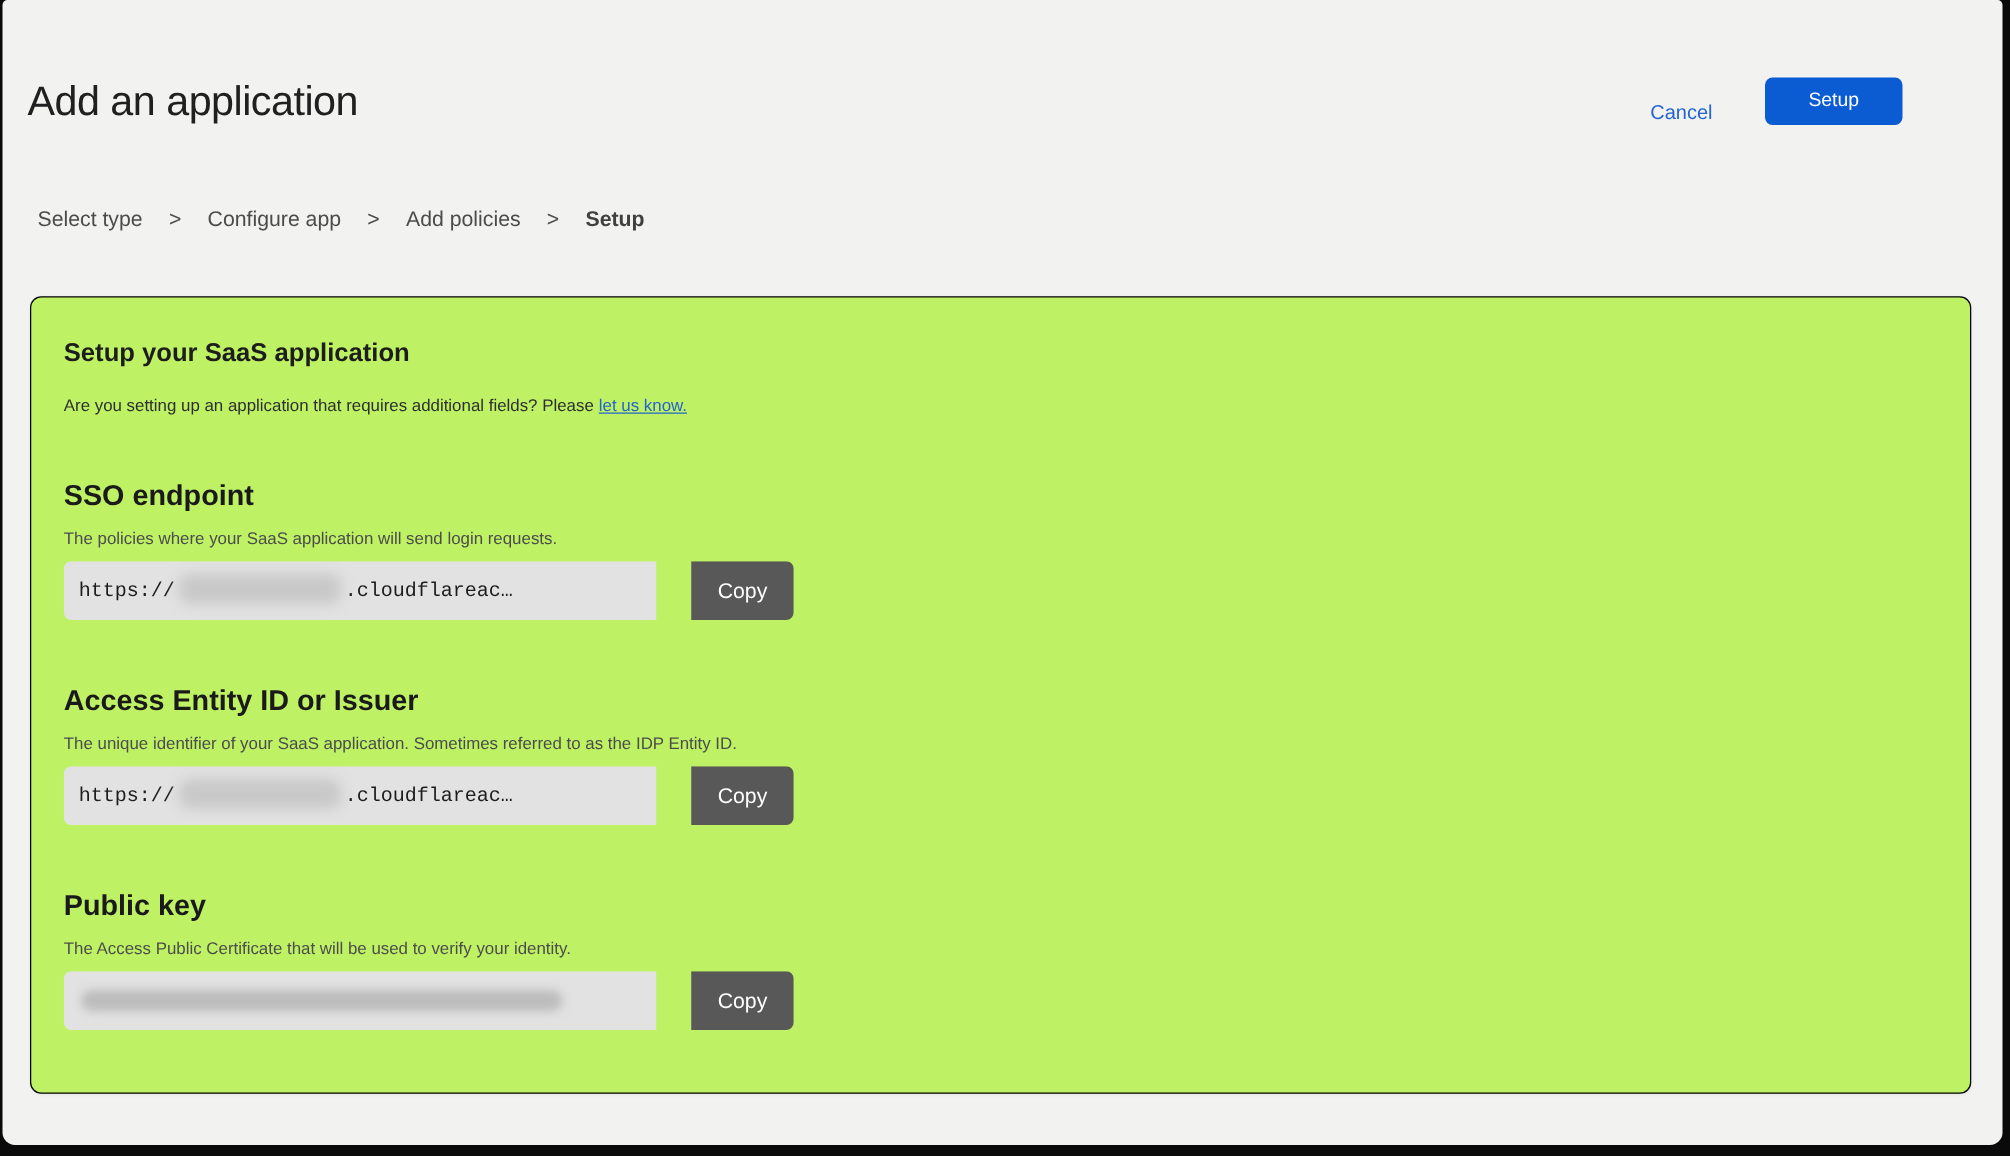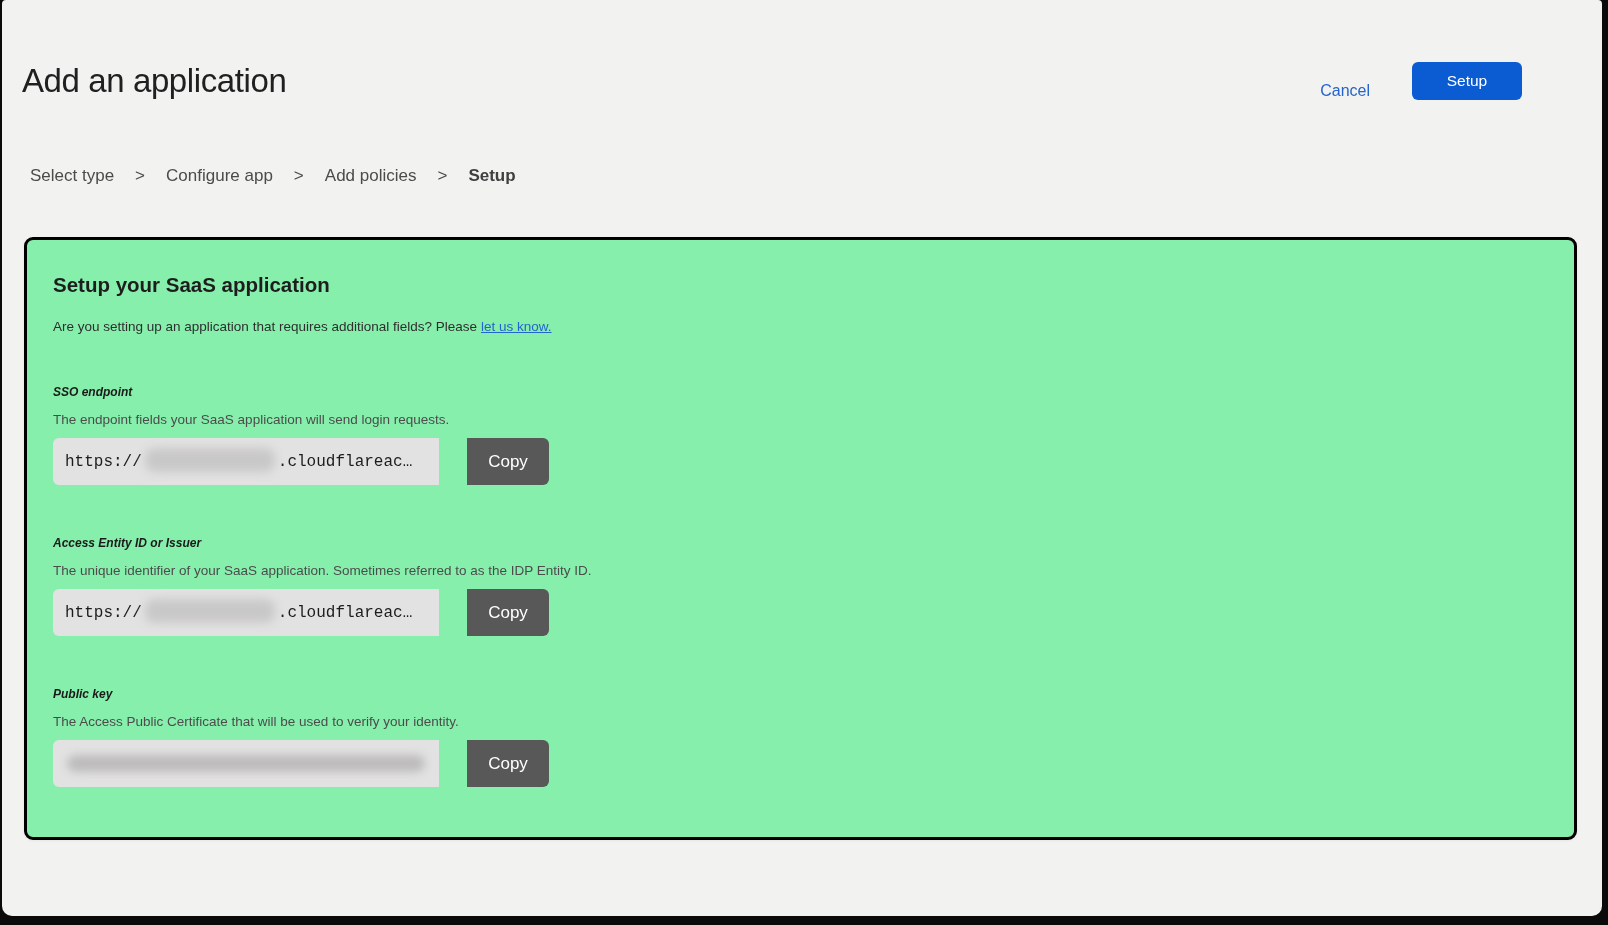--- a/index.html
+++ b/index.html
@@ -56,22 +56,22 @@
     gap: 21px;
     margin: 66px 0 0 28px;
     font-size: 17px;
     color: #4b4b4b;
   }
   .crumb { cursor: pointer; }
   .crumb.active { color: #404040; font-weight: 700; cursor: default; text-align: center; }
   .crumb-sep { color: #4b4b4b; }
   
   .card {
-    background: #86efac;
-    border: 3px solid #000000;
+    background: #bef264;
+    border: 1px solid #000000;
     border-radius: 9px;
     margin: 51px 25px 0 22px;
     padding: 33px 30px 50px 26px;
     box-shadow: 0 1px 3px rgba(0,0,0,0.05);
   }
   .card-title {
     margin: 0;
     font-size: 20.5px;
     font-weight: 700;
     color: #1d1d1d;
@@ -90,34 +90,33 @@
   .note-link {
     color: #2364cf;
     text-decoration: underline;
     margin-left: 4px;
     cursor: pointer;
   }
   
   .field-section { margin-top: 51px; }
   .field-label {
     margin: 0;
-    font-size: 12px;
+    font-size: 23px;
     font-weight: 700;
     color: #1a1a1a;
-    font-style: italic;
   }
   .field-desc {
     margin: 13px 0 0;
     font-size: 13.5px;
     color: #4c4c4c;
   }
   .copy-field {
     display: flex;
     margin-top: 11px;
-    width: 496px;
+    width: 584px;
     height: 47px;
     border-radius: 6px;
     overflow: hidden;
     gap: 28px;
   }
   .code-box {
     flex: 1;
     background: #e3e2e2;
     display: flex;
     align-items: center;
@@ -170,21 +169,21 @@
   </nav>
 
   <main class="card">
     <h2 class="card-title">Setup your SaaS application</h2>
     <p class="card-note">
       <span>Are you setting up an application that requires additional fields? Please</span><a class="note-link">let us know.</a>
     </p>
 
     <section class="field-section">
       <h3 class="field-label">SSO endpoint</h3>
-      <p class="field-desc">The endpoint fields your SaaS application will send login requests.</p>
+      <p class="field-desc">The policies where your SaaS application will send login requests.</p>
       <div class="copy-field">
         <div class="code-box">
           <span>https://</span>
           <span class="redact redact-mid"></span>
           <span>.cloudflareac…</span>
         </div>
         <button class="copy-btn">Copy</button>
       </div>
     </section>
 

